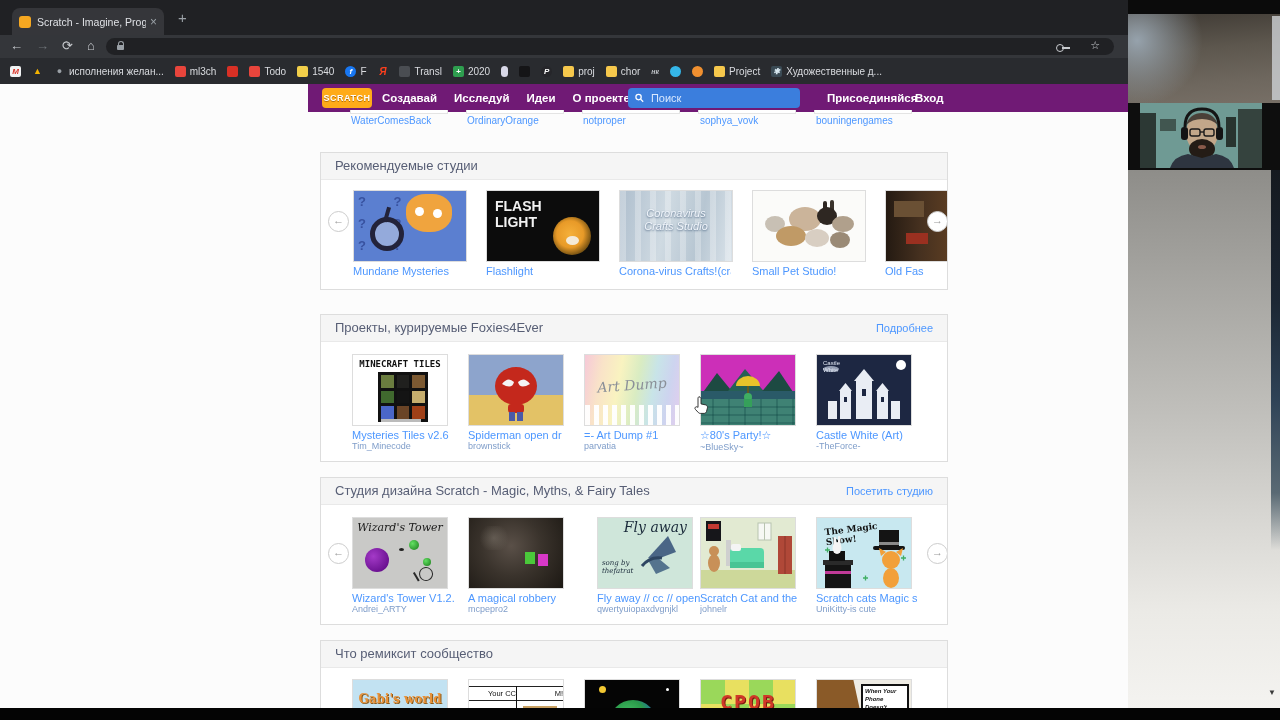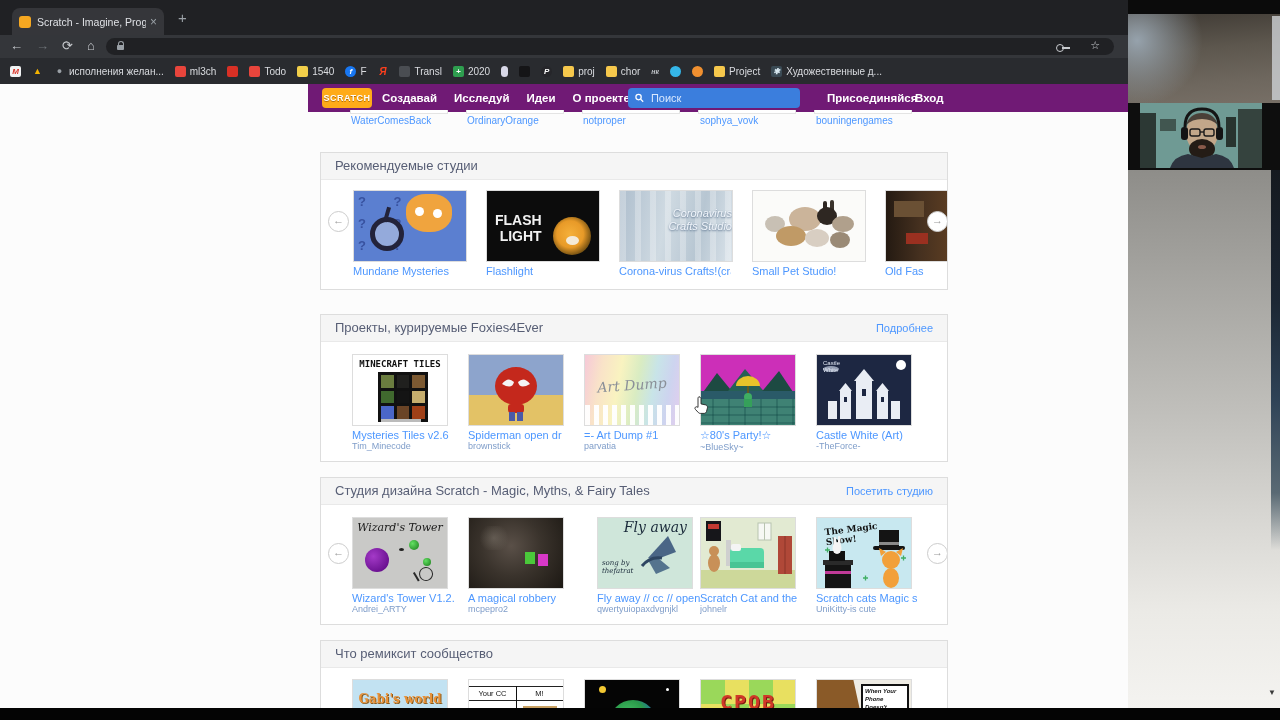--- a/index.html
+++ b/index.html
@@ -79,31 +79,31 @@
   .mm-cat{position:absolute;right:14px;top:3px;width:46px;height:38px;background:#f0a43e;
           border-radius:42% 42% 46% 46%;}
   .mm-cat::before{content:"";position:absolute;left:9px;top:13px;width:9px;height:9px;background:#fff;
           border-radius:50%;box-shadow:18px 2px 0 #fff;}
   .mm-lens{position:absolute;left:16px;top:26px;width:24px;height:24px;border:5px solid #23233a;
           border-radius:50%;background:rgba(195,205,228,.55);}
   .mm-lens::after{content:"";position:absolute;left:10px;top:-15px;width:4px;height:15px;background:#23233a;
           transform:rotate(16deg);}
 
   .t-flash{background:#0c0c0c;}
-  .fl-txt{position:absolute;left:8px;top:21px;color:#f2f2f2;font-weight:bold;font-size:14px;line-height:16px;
-          white-space:pre-line;text-align:right;}
+  .fl-txt{position:absolute;left:8px;top:7px;color:#f2f2f2;font-weight:bold;font-size:14px;line-height:16px;
+          white-space:pre-line;}
   .fl-cat{position:absolute;right:8px;bottom:6px;width:38px;height:38px;border-radius:50%;
           background:radial-gradient(circle at 45% 45%,#f5b03a 0%,#e89a28 45%,#6a4a10 75%,#101010 100%);}
   .fl-cat::before{content:"";position:absolute;left:13px;top:19px;width:13px;height:9px;background:#f4ead8;
           border-radius:50%;}
 
   .t-corona{background:linear-gradient(100deg,#aebecd 0%,#cfdae2 40%,#b7c6d2 70%,#dae3ea 100%);}
   .t-corona::after{content:"";position:absolute;inset:0;
           background:repeating-linear-gradient(90deg,rgba(255,255,255,.28) 0 6px,transparent 6px 15px);}
-  .co-txt{position:absolute;left:0;right:0;top:16px;text-align:right;color:#f0f5fb;font-size:11px;
+  .co-txt{position:absolute;left:0;right:0;top:16px;text-align:center;color:#f0f5fb;font-size:11px;
           line-height:13px;font-style:italic;white-space:pre-line;z-index:2;
           text-shadow:0 1px 2px rgba(70,95,125,.9);}
 
   .t-pets{background:#fbfbf9;}
   .t-oldfas{background:linear-gradient(90deg,#241a12 0%,#45301f 30%,#5a3c22 55%,#2e1f14 100%);}
   .of-light{position:absolute;left:8px;top:10px;width:30px;height:16px;background:#6a5034;}
   .of-red{position:absolute;left:20px;top:42px;width:22px;height:11px;background:#9a3020;}
 
   .t-minecraft{background:#fff;}
   .mc-title{position:absolute;top:4px;left:0;right:0;text-align:center;font-size:9px;font-weight:bold;
@@ -157,21 +157,21 @@
   .ms-txt{position:absolute;top:4px;left:8px;font-size:9px;font-weight:bold;color:#111;
           transform:rotate(-7deg);font-family:"DejaVu Serif",serif;}
 
   .t-gabi{background:#c2e2f2;}
   .gb-txt{margin-top:12px;text-align:center;font-size:12px;font-weight:bold;color:#e8923a;
           font-family:"DejaVu Serif",serif;text-shadow:1px 1px 0 #8a5a1a;}
 
   .t-cctable{background:#fff;}
   .t-cctable::before{content:"";position:absolute;left:50%;top:6px;bottom:0;width:1px;background:#111;}
   .cc-head{display:flex;margin-top:6px;border-top:1.5px solid #222;border-bottom:1.5px solid #222;}
-  .cc-head span{width:50%;font-size:7.5px;color:#111;text-align:center;padding:2px 0;}
+  .cc-head span{width:50%;font-size:7.5px;color:#111;text-align:right;padding:2px 0;}
   .cc-img{position:absolute;right:6px;top:26px;width:34px;height:18px;
           background:linear-gradient(#caa263,#ab854b);}
 
   .t-earth{background:#050505;}
   .e-sun{position:absolute;left:14px;top:6px;width:7px;height:7px;border-radius:50%;background:#f2c832;}
   .e-star{position:absolute;right:10px;top:8px;width:3px;height:3px;border-radius:50%;background:#fff;}
   .e-globe{position:absolute;left:24px;top:20px;width:48px;height:48px;border-radius:50%;
           background:radial-gradient(circle at 40% 35%,#4ac86a 0%,#2a9a4a 40%,#1a5ad8 75%,#103a8a 100%);}
 
   .t-cpob{background:repeating-conic-gradient(#e8e060 0% 25%,#9ad85a 25% 50%);background-size:48px 48px;}

